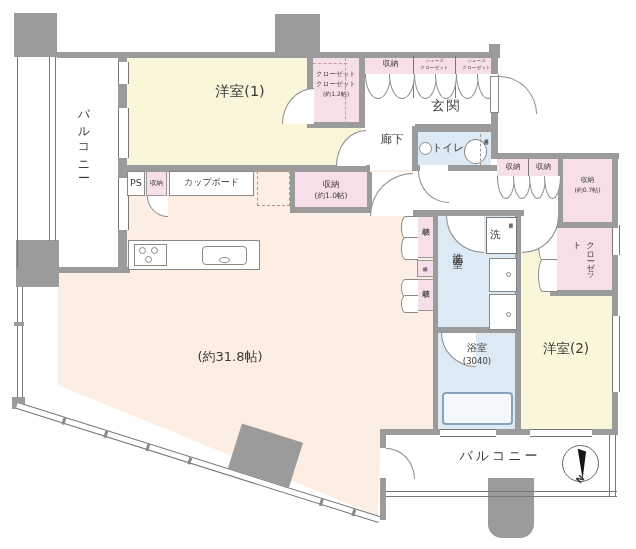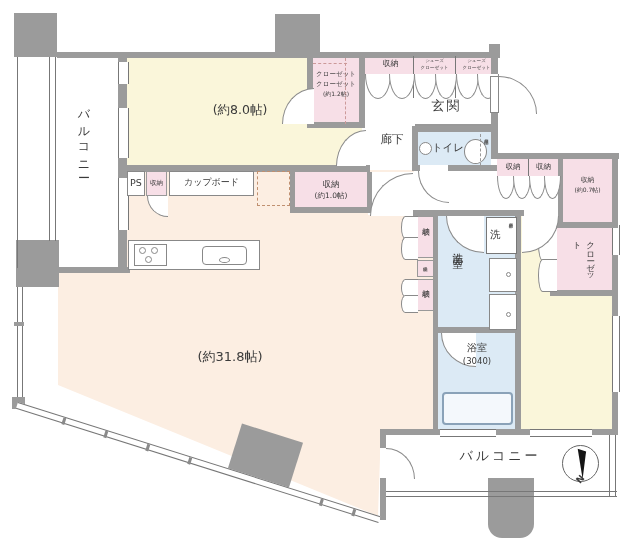--- a/index.html
+++ b/index.html
@@ -190,21 +190,21 @@
   <div class="arc bl" style="left:147px;top:196px;width:20px;height:20px;"></div>
 
   <div class="a" style="left:562px;top:445px;width:37px;height:37px;border:1.4px solid #666;border-radius:50%;background:#fff;">
     <div style="position:absolute;left:0;top:0;width:100%;height:100%;background:#151515;
                 clip-path:polygon(42% 8%, 66% 16%, 56% 94%);"></div>
   </div>
   <div class="t" style="left:577px;top:474px;font-size:9px;font-weight:bold;transform:rotate(-48deg);">N</div>
 
   <div class="t vert" style="left:76px;top:100px;height:100px;font-size:12px;letter-spacing:4px;">バルコニー</div>
 
-  <div class="t tc" style="left:150px;top:102px;width:180px;font-size:12.5px;">(約8.0帖)</div>
+  <div class="t tc" style="left:150px;top:82px;width:180px;font-size:14.5px;">洋室(1)</div>
 
   <div class="t tc" style="left:312px;top:70px;width:48px;font-size:6.5px;">クローゼット</div>
   <div class="t tc" style="left:312px;top:80px;width:48px;font-size:6.5px;">クローゼット</div>
   <div class="t tc" style="left:312px;top:90px;width:48px;font-size:6px;">(約1.2帖)</div>
 
   <div class="t tc" style="left:368px;top:59px;width:45px;font-size:8px;">収納</div>
   <div class="t tc" style="left:414px;top:58px;width:41px;font-size:4.6px;">シューズ</div>
   <div class="t tc" style="left:414px;top:65px;width:41px;font-size:4.6px;">クローゼット</div>
   <div class="t tc" style="left:456px;top:58px;width:41px;font-size:4.6px;">シューズ</div>
   <div class="t tc" style="left:456px;top:65px;width:41px;font-size:4.6px;">クローゼット</div>
@@ -215,20 +215,21 @@
   <div class="t vert" style="left:483px;top:136px;height:30px;font-size:4.5px;color:#555;">上部吊戸棚</div>
 
   <div class="t tc" style="left:498px;top:162px;width:30px;font-size:7.5px;">収納</div>
   <div class="t tc" style="left:529px;top:162px;width:29px;font-size:7.5px;">収納</div>
 
   <div class="t tc" style="left:564px;top:176px;width:47px;font-size:6.8px;">収納</div>
   <div class="t tc" style="left:562px;top:186px;width:51px;font-size:6px;">(約0.7帖)</div>
 
   <div class="t vert" style="left:570px;top:235px;height:52px;font-size:8.5px;line-height:1.6;letter-spacing:1px;">クローゼット</div>
 
+  <div class="t tc" style="left:520px;top:340px;width:92px;font-size:13.5px;">洋室(2)</div>
 
   <div class="t tc" style="left:127px;top:177px;width:18px;font-size:9.5px;">PS</div>
   <div class="t tc" style="left:146px;top:179px;width:21px;font-size:6.5px;">収納</div>
   <div class="t tc" style="left:169px;top:177px;width:85px;font-size:9px;">カップボード</div>
 
   <div class="t tc" style="left:295px;top:179px;width:72px;font-size:8.5px;">収納</div>
   <div class="t tc" style="left:295px;top:191px;width:72px;font-size:7.5px;">(約1.0帖)</div>
 
   <div class="t tc" style="left:150px;top:349px;width:160px;font-size:13px;">(約31.8帖)</div>
 

